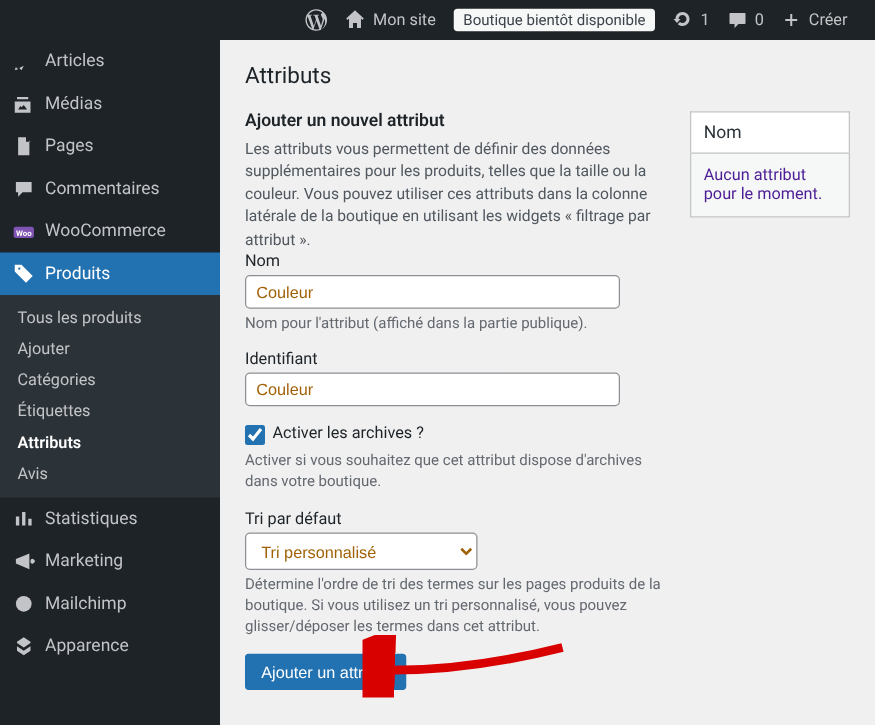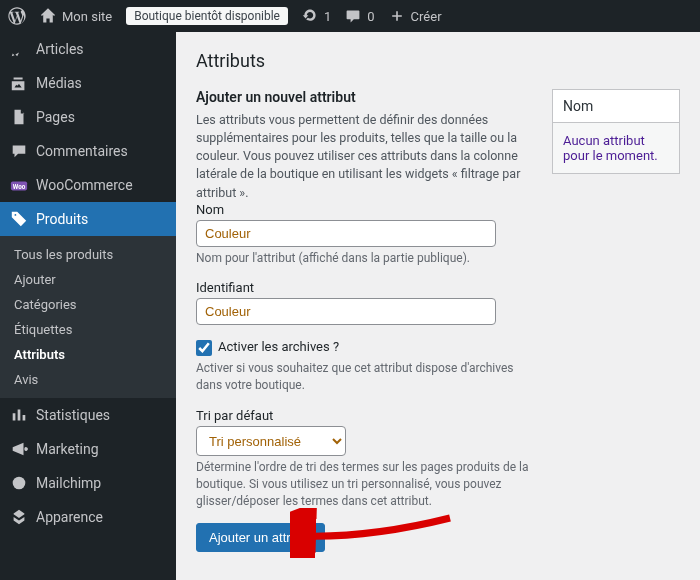--- a/index.html
+++ b/index.html
@@ -1,18 +1,18 @@
 <!DOCTYPE html>
 <html><head>
 <meta charset="utf-8">
 <style>
   * { box-sizing: border-box; margin: 0; padding: 0; }
   body { font-family: -apple-system, BlinkMacSystemFont, "Segoe UI", Roboto, sans-serif; font-size: 13px; color: #3c434a; background: #f0f0f1; width: 700px; height: 580px; overflow: hidden; position: relative; }
 
-  .toolbar { background: #1d2327; color: #c3c4c7; height: 32px; display: flex; align-items: center; padding: 0 8px; font-size: 13px; }
+  .toolbar { background: #1d2327; color: #c3c4c7; height: 32px; display: flex; align-items: center; padding: 0 8px; font-size: 13px; justify-content: flex-end; }
   .toolbar .tb-item { display: inline-flex; align-items: center; gap: 6px; margin-right: 14px; color: #c3c4c7; cursor: pointer; }
   .toolbar .tb-item svg { fill: #c3c4c7; }
   .toolbar .badge { background: #f6f7f7; color: #3c434a; border-radius: 3px; padding: 2px 8px; font-size: 12px; }
 
   .wrap { display: flex; height: calc(580px - 32px); }
   .sidebar { width: 176px; background: #1d2327; color: #c3c4c7; overflow-y: auto; }
   .menu-item { display: flex; align-items: center; gap: 8px; padding: 8px 10px; cursor: pointer; font-size: 14px; color: #c3c4c7; }
   .menu-item.active { background: #2271b1; color: #fff; position: relative; }
   .menu-item.active::after { content: ""; position: absolute; right: -8px; top: 50%; margin-top: -8px; border: 8px solid transparent; border-right-color: #f0f0f1; }
   .menu-item svg { width: 18px; height: 18px; fill: currentColor; flex-shrink: 0; }
@@ -24,21 +24,21 @@
   .main-inner { padding: 12px 20px; }
   h2 { font-size: 18px; font-weight: 400; color: #1d2327; margin: 6px 0 18px; }
   .two-col { display: flex; gap: 16px; }
   .left-col { flex: 0 0 340px; }
   .right-col { flex: 1; }
   .left-col h3 { font-size: 14px; font-weight: 600; color: #1d2327; margin-bottom: 6px; }
   .left-col p.desc { color: #50575e; font-size: 12.5px; line-height: 1.45; }
   .field { margin-bottom: 14px; }
   .field label { display: block; font-size: 13px; color: #1d2327; margin-bottom: 3px; }
   .field input[type=text], .field select { width: 300px; padding: 5px 8px; border: 1px solid #8c8f94; border-radius: 4px; font-size: 13px; background: #fff; color: #a16207; }
-  .field select { width: 150px; height: 30px; }
+  .field select { width: 186px; height: 30px; }
   .field .hint { color: #646970; font-size: 12px; margin-top: 3px; line-height: 1.4; }
   .checkbox-row { display: flex; align-items: center; gap: 6px; }
   .checkbox-row input { width: 16px; height: 16px; accent-color: #2271b1; }
   .btn-primary { background: #2271b1; border: 1px solid #2271b1; border-radius: 3px; color: #fff; padding: 6px 12px; font-size: 13px; cursor: pointer; }
 
   .right-col .th { background: #fff; border: 1px solid #c3c4c7; border-bottom: none; padding: 8px 10px; font-size: 14px; color: #2c3338; }
   .right-col .td { background: #f6f7f7; border: 1px solid #c3c4c7; padding: 10px; font-size: 13px; color: #4c1d95; }
 
   .arrow { position: absolute; left: 290px; top: 508px; width: 170px; height: 50px; pointer-events: none; }
 </style>

